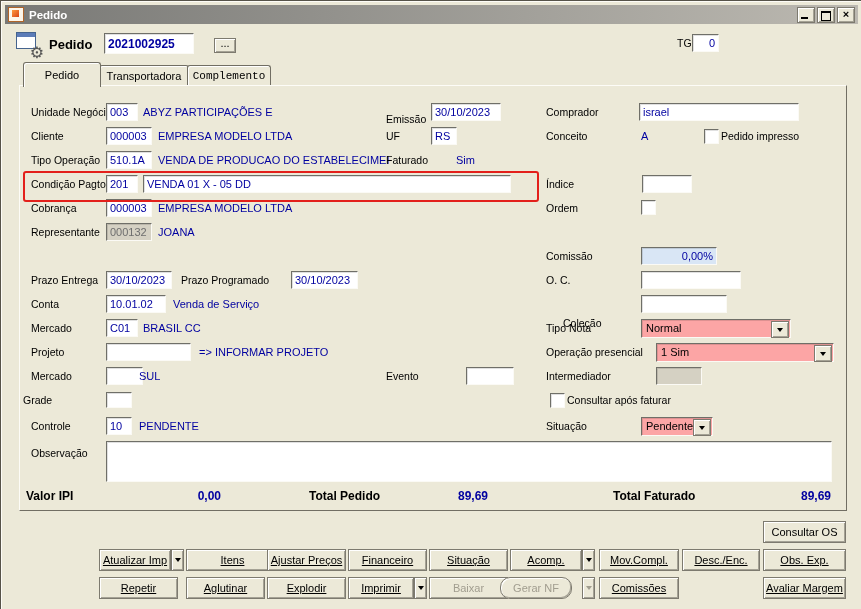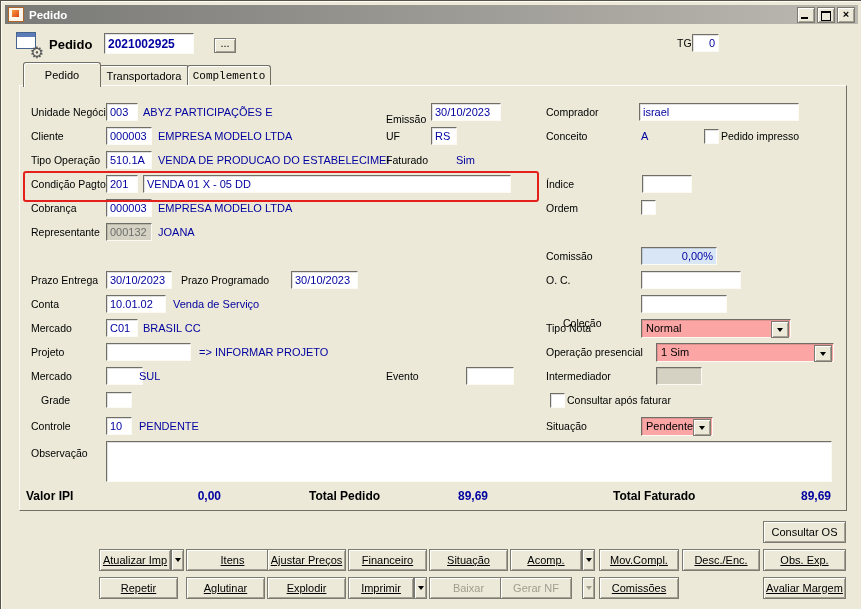--- a/index.html
+++ b/index.html
@@ -145,21 +145,21 @@
   <span class="txt" style="left:142px;top:318px;">BRASIL CC</span>
 
   <span class="lbl" style="left:30px;top:342px;">Projeto</span>
   <input class="fld" style="left: 105px; top: 342px; width: 85px;" value="">
   <span class="txt" style="left:198px;top:342px;">=&gt; INFORMAR PROJETO</span>
 
   <span class="lbl" style="left:30px;top:366px;">Mercado</span>
   <input class="fld" style="left: 105px; top: 366px; width: 26px; padding-left: 32px;" value="01">
   <span class="txt" style="left:138px;top:366px;">SUL</span>
 
-  <span class="lbl" style="left:40px;top:390px;text-align:center;">Grade</span>
+  <span class="lbl" style="left:22px;top:390px;text-align:center;">Grade</span>
   <input class="fld" style="left: 105px; top: 391px; width: 26px; height: 16px; padding: 0px;">
 
   <span class="lbl" style="left:30px;top:416px;">Controle</span>
   <input class="fld" style="left: 105px; top: 416px; width: 26px;" value="10">
   <span class="txt" style="left:138px;top:416px;">PENDENTE</span>
 
   <span class="lbl" style="left:30px;top:443px;">Observação</span>
   <textarea class="fld" style="left: 105px; top: 440px; width: 726px; height: 41px;"></textarea>
 
   <span class="lbl" style="left:385px;top:109px;">Emissão</span>
@@ -283,21 +283,21 @@
     </div>
   <div class="btn raised" style="left:347px;top:576px;width:66px;">
       <span class="u">Imprimir</span>
     </div>
   <div class="btn raised" style="left:413px;top:576px;width:13px;">
       <span class="dd-arrow"></span>
     </div>
   <div class="btn raised disabled" style="left:428px;top:576px;width:79px;">
       <span>Baixar</span>
     </div>
-  <div class="btn raised disabled" style="left:499px;top:576px;width:72px;">
+  <div class="btn raised disabled" style="left:499px;top:576px;width:72px;border-radius:10px;">
       <span>Gerar NF</span>
     </div>
   <div class="btn raised disabled" style="left:581px;top:576px;width:13px;">
       <span class="dd-arrow" style="border-top-color:#a19d8f;"></span>
     </div>
   <div class="btn raised" style="left:598px;top:576px;width:80px;">
       <span class="u">Comissões</span>
     </div>
   <div class="btn raised" style="left:762px;top:576px;width:83px;">
       <span class="u">Avaliar Margem</span>

